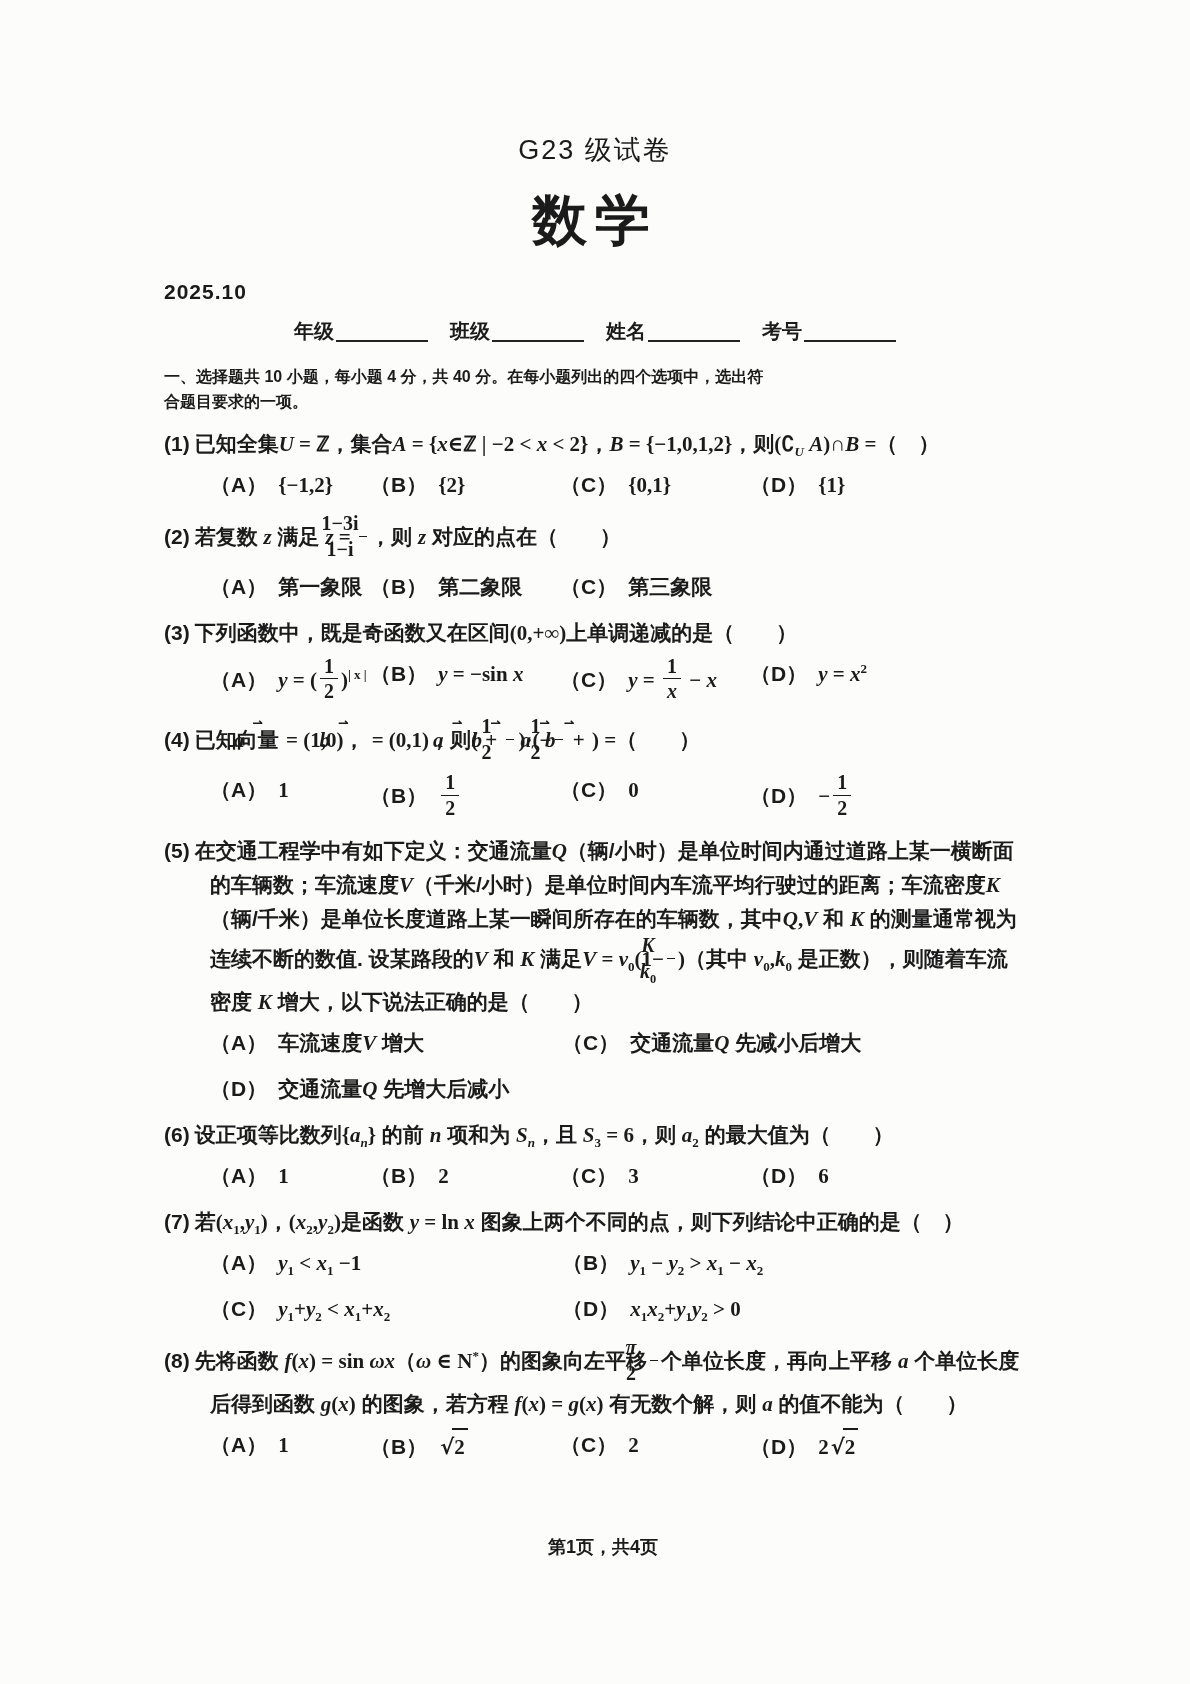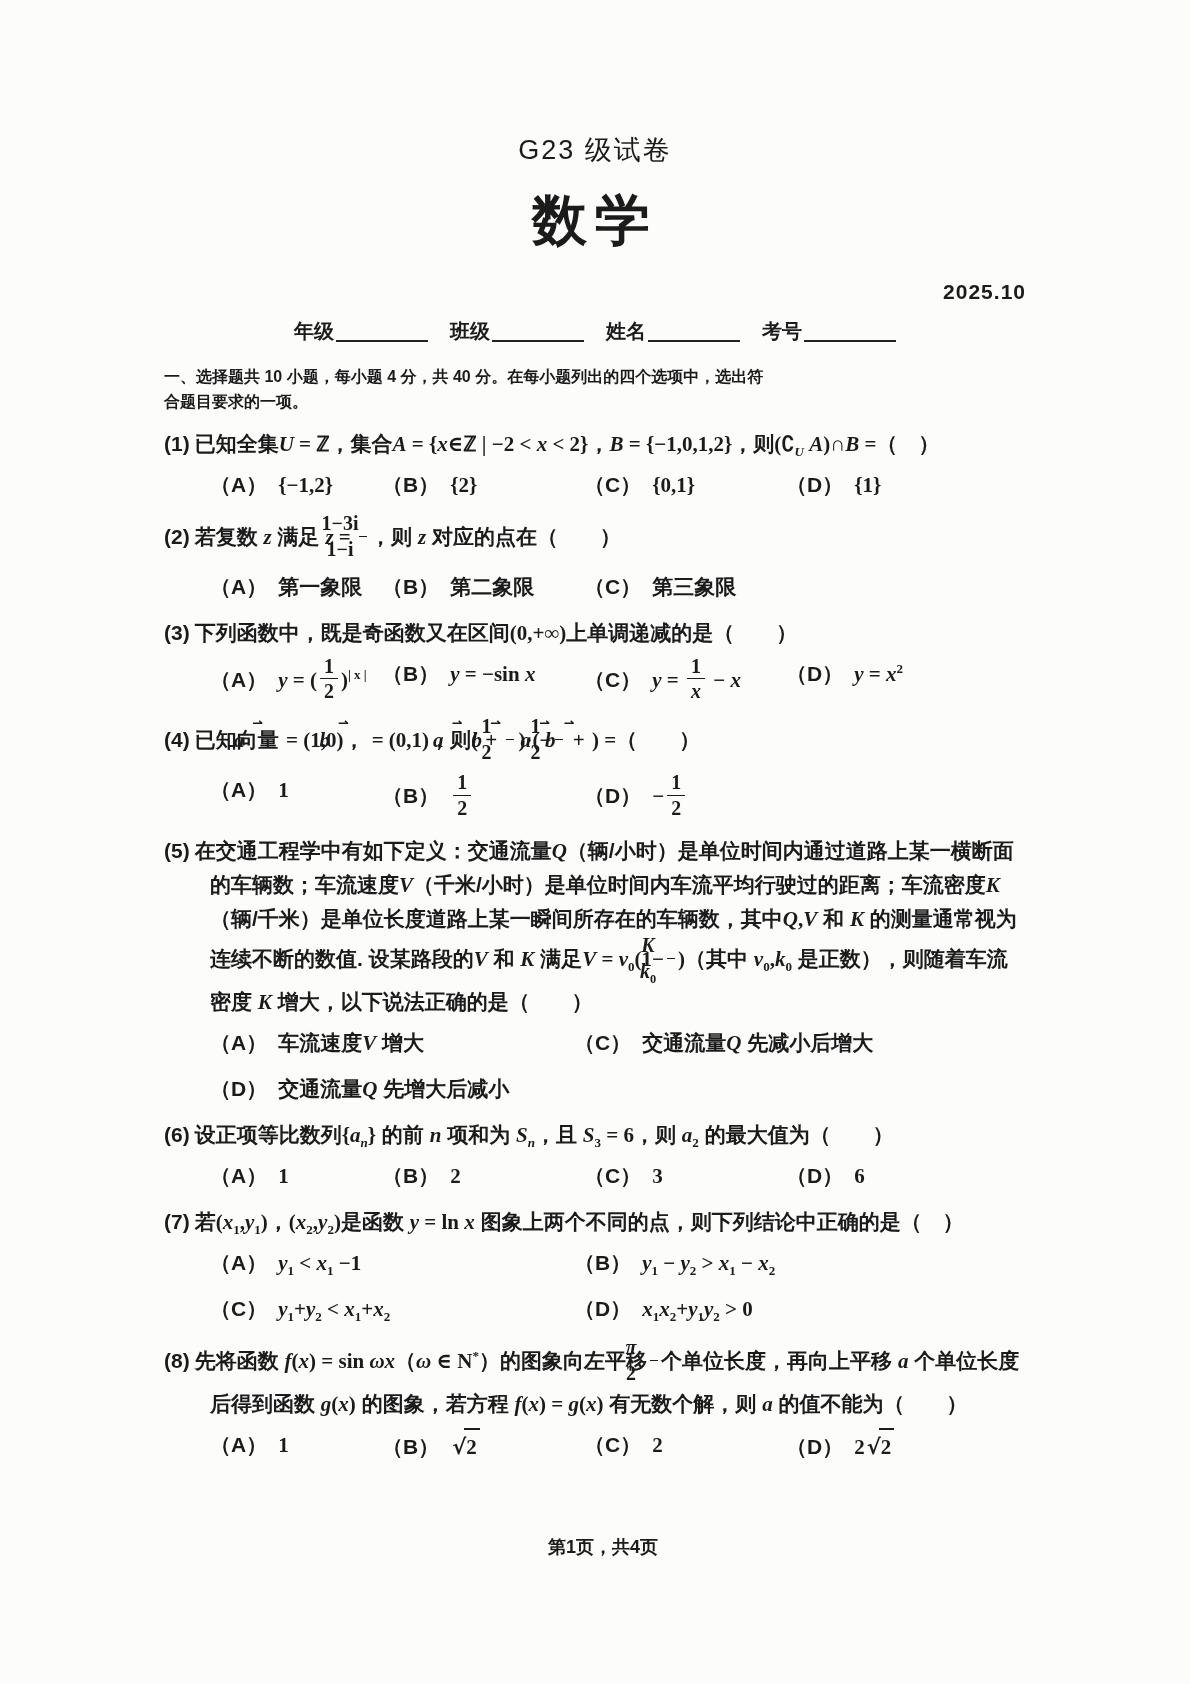--- a/index.html
+++ b/index.html
@@ -7,39 +7,39 @@
     width:1190px;height:1684px;overflow:hidden;
     background:#fcfcfb;color:#1b1b1b;
     font-family:"Liberation Sans","DejaVu Sans",sans-serif;
     -webkit-font-smoothing:antialiased;
   }
   .page{width:862px;margin:0 auto;padding-top:132px;position:relative;}
 
   
   .exam-level{text-align:center;font-size:27px;font-weight:normal;letter-spacing:2px;}
   .subject{text-align:center;font-size:55px;font-weight:bold;letter-spacing:8px;margin-top:16px;}
-  .date{text-align:right;font-size:21px;font-weight:bold;margin-top:22px;letter-spacing:1px;}
+  .date{text-align:left;font-size:21px;font-weight:bold;margin-top:22px;letter-spacing:1px;}
 
   .fields{display:flex;justify-content:center;gap:22px;margin-top:14px;
           font-size:20px;font-weight:bold;}
   .field{white-space:nowrap;}
   .field .blank{display:inline-block;width:92px;border-bottom:2.2px solid #222;
                 height:20px;vertical-align:-4px;margin-left:2px;}
 
   
   .instruction{margin-top:20px;font-size:16px;font-weight:bold;line-height:1.55;}
   .instruction span{display:block;}
 
   
   #questions{margin-top:6px;font-size:21px;font-weight:600;line-height:1.62;}
   .q{margin-top:12px;}
   .q-stem{padding-left:46px;text-indent:-46px;}
   .qnum{margin-right:5px;}
 
-  .options{display:grid;padding-left:46px;margin:7px 0 3px 0;column-gap:12px;}
+  .options{display:grid;padding-left:46px;margin:7px 0 3px 0;column-gap:0;}
   .cols4{grid-template-columns:160px 190px 190px 1fr;}
   .cols2{grid-template-columns:352px 1fr;row-gap:12px;}
   .opt{white-space:nowrap;}
   .opt-label{margin-right:11px;}
 
   
   .m{font-family:"Liberation Serif","DejaVu Serif",serif;}
   .mb{font-family:"Liberation Serif","DejaVu Serif",serif;font-weight:bold;}
   .v{font-family:"Liberation Serif","DejaVu Serif",serif;font-style:italic;}
   sub,sup{font-family:"Liberation Serif","DejaVu Serif",serif;font-size:0.62em;line-height:0;}
@@ -109,20 +109,21 @@
           <div class="opt"><span class="opt-label">（B）</span><span class="v">y</span><span class="m"> = −sin </span><span class="v">x</span></div>
           <div class="opt"><span class="opt-label">（C）</span><span class="v">y</span><span class="m"> = </span><span class="frac"><span class="num"><span class="m">1</span></span><span class="den"><span class="v">x</span></span></span><span class="m"> − </span><span class="v">x</span></div>
           <div class="opt"><span class="opt-label">（D）</span><span class="v">y</span><span class="m"> = </span><span class="v">x</span><sup class="m">2</sup></div>
         </div>
       </div>
       <div class="q">
         <div class="q-stem"><span class="qnum">(4)</span><span class="c">已知向量</span><span class="vec">a</span><span class="m"> = (1,0)</span><span class="c">，</span><span class="vec">b</span><span class="m"> = (0,1)</span><span class="c">，则</span><span class="m">(</span><span class="vec">a</span><span class="m"> + </span><span class="frac"><span class="num"><span class="m">1</span></span><span class="den"><span class="m">2</span></span></span><span class="vec">b</span><span class="m">)·(−</span><span class="frac"><span class="num"><span class="m">1</span></span><span class="den"><span class="m">2</span></span></span><span class="vec">a</span><span class="m"> + </span><span class="vec">b</span><span class="m">) =（　　）</span></div>
         <div class="options cols4">
           <div class="opt"><span class="opt-label">（A）</span><span class="m">1</span></div>
           <div class="opt"><span class="opt-label">（B）</span><span class="frac"><span class="num"><span class="m">1</span></span><span class="den"><span class="m">2</span></span></span></div>
+          <div class="opt"><span class="opt-label">（C）</span><span class="m">0</span></div>
           <div class="opt"><span class="opt-label">（D）</span><span class="m">−</span><span class="frac"><span class="num"><span class="m">1</span></span><span class="den"><span class="m">2</span></span></span></div>
         </div>
       </div>
       <div class="q">
         <div class="q-stem"><span class="qnum">(5)</span><span class="c">在交通工程学中有如下定义：交通流量</span><span class="v">Q</span><span class="c">（辆/小时）是单位时间内通过道路上某一横断面的车辆数；车流速度</span><span class="v">V</span><span class="c">（千米/小时）是单位时间内车流平均行驶过的距离；车流密度</span><span class="v">K</span><span class="c">（辆/千米）是单位长度道路上某一瞬间所存在的车辆数，其中</span><span class="v">Q</span><span class="m">,</span><span class="v">V</span><span class="c"> 和 </span><span class="v">K</span><span class="c"> 的测量通常视为连续不断的数值. 设某路段的</span><span class="v">V</span><span class="c"> 和 </span><span class="v">K</span><span class="c"> 满足</span><span class="v">V</span><span class="m"> = </span><span class="v">v</span><sub class="m">0</sub><span class="m">(1−</span><span class="frac"><span class="num"><span class="v">K</span></span><span class="den"><span class="v">k</span><sub class="m">0</sub></span></span><span class="m">)</span><span class="c">（其中 </span><span class="v">v</span><sub class="m">0</sub><span class="m">,</span><span class="v">k</span><sub class="m">0</sub><span class="c"> 是正数），则随着车流密度 </span><span class="v">K</span><span class="c"> 增大，以下说法正确的是（　　）</span></div>
         <div class="options cols2">
           <div class="opt"><span class="opt-label">（A）</span><span class="c">车流速度</span><span class="v">V</span><span class="c"> 增大</span></div>
           <div class="opt"><span class="opt-label">（C）</span><span class="c">交通流量</span><span class="v">Q</span><span class="c"> 先减小后增大</span></div>
           <div class="opt"><span class="opt-label">（D）</span><span class="c">交通流量</span><span class="v">Q</span><span class="c"> 先增大后减小</span></div>
         </div>

